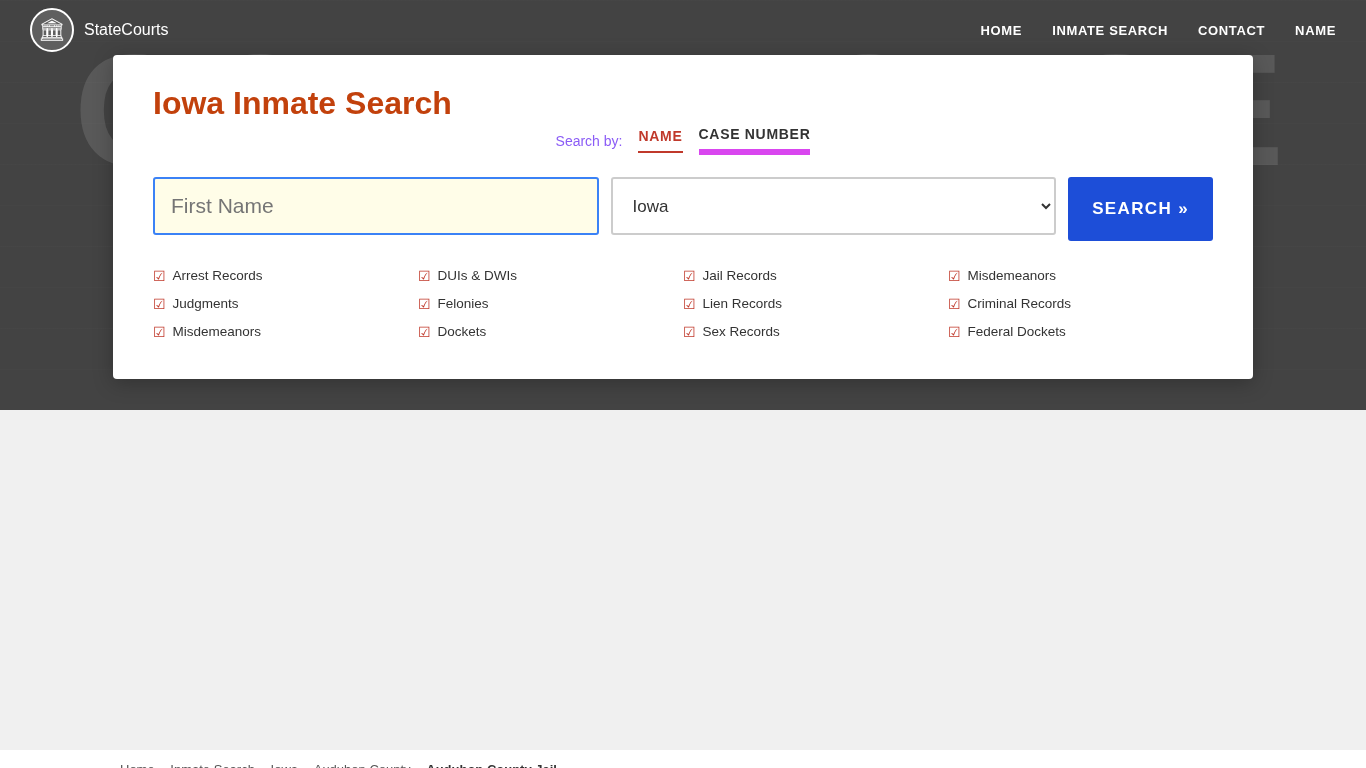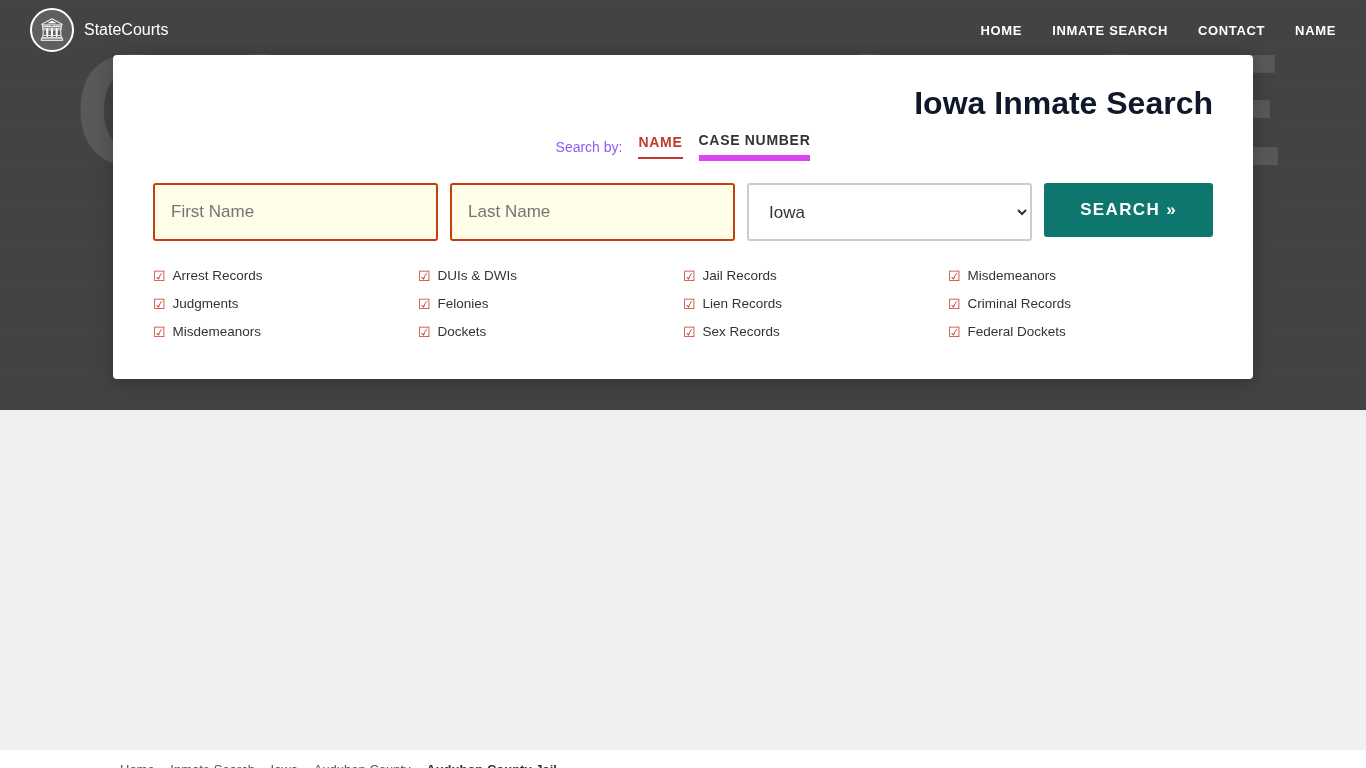--- a/index.html
+++ b/index.html
@@ -97,25 +97,25 @@
       transform: translateX(-50%);
       width: 1140px;
       max-width: 96%;
       background: #fff;
       border-radius: 4px;
       padding: 30px 40px 35px;
       box-shadow: 0 4px 20px rgba(0,0,0,0.25);
       z-index: 5;
     }
     .search-card-title {
-      text-align: right;
+      text-align: left;
       font-size: 32px;
       font-weight: 700;
-      color: #0f172a;
-      margin-bottom: 10px;
+      color: #c2410c;
+      margin-bottom: 4px;
     }
     .search-by-row {
       display: flex;
       align-items: center;
       justify-content: center;
       gap: 16px;
       margin-bottom: 22px;
     }
     .search-by-label {
       font-size: 14px;
@@ -138,43 +138,43 @@
     }
     .search-inputs {
       display: flex;
       gap: 12px;
       margin-bottom: 24px;
     }
     .search-input {
       flex: 1;
       height: 58px;
       padding: 0 16px;
-      font-size: 17px;
-      border: 2px solid #c2410c;
+      font-size: 21px;
+      border: 2px solid #3b82f6;
       background: #fffde8;
       border-radius: 3px;
       outline: none;
       color: #4c1d95;
     }
     .state-select {
       flex: 1;
       height: 58px;
       padding: 0 16px;
       font-size: 17px;
       border: 2px solid #ccc;
       background: #fff;
       border-radius: 3px;
       outline: none;
       color: #333;
       appearance: auto;
     }
     .search-btn {
-      height: 54px;
-      padding: 0 36px;
-      background: #0f766e;
+      height: 64px;
+      padding: 0 24px;
+      background: #1d4ed8;
       color: #fff;
       font-size: 17px;
       font-weight: 700;
       letter-spacing: 0.08em;
       border: none;
       border-radius: 3px;
       cursor: pointer;
       white-space: nowrap;
     }
 
@@ -247,21 +247,20 @@
 
   <div class="search-card">
     <h1 class="search-card-title">Iowa Inmate Search</h1>
     <div class="search-by-row">
       <span class="search-by-label">Search by:</span>
       <span class="search-tab active">NAME</span>
       <span class="search-tab inactive">CASE NUMBER</span>
     </div>
     <div class="search-inputs">
       <input class="search-input" type="text" placeholder="First Name" style="">
-      <input class="search-input" type="text" placeholder="Last Name" style="">
       <select class="state-select">
         <option>Iowa</option>
         <option>Alabama</option>
         <option>Alaska</option>
         <option>Arizona</option>
         <option>Arkansas</option>
         <option>California</option>
         <option>Colorado</option>
         <option>Connecticut</option>
         <option>Delaware</option>

